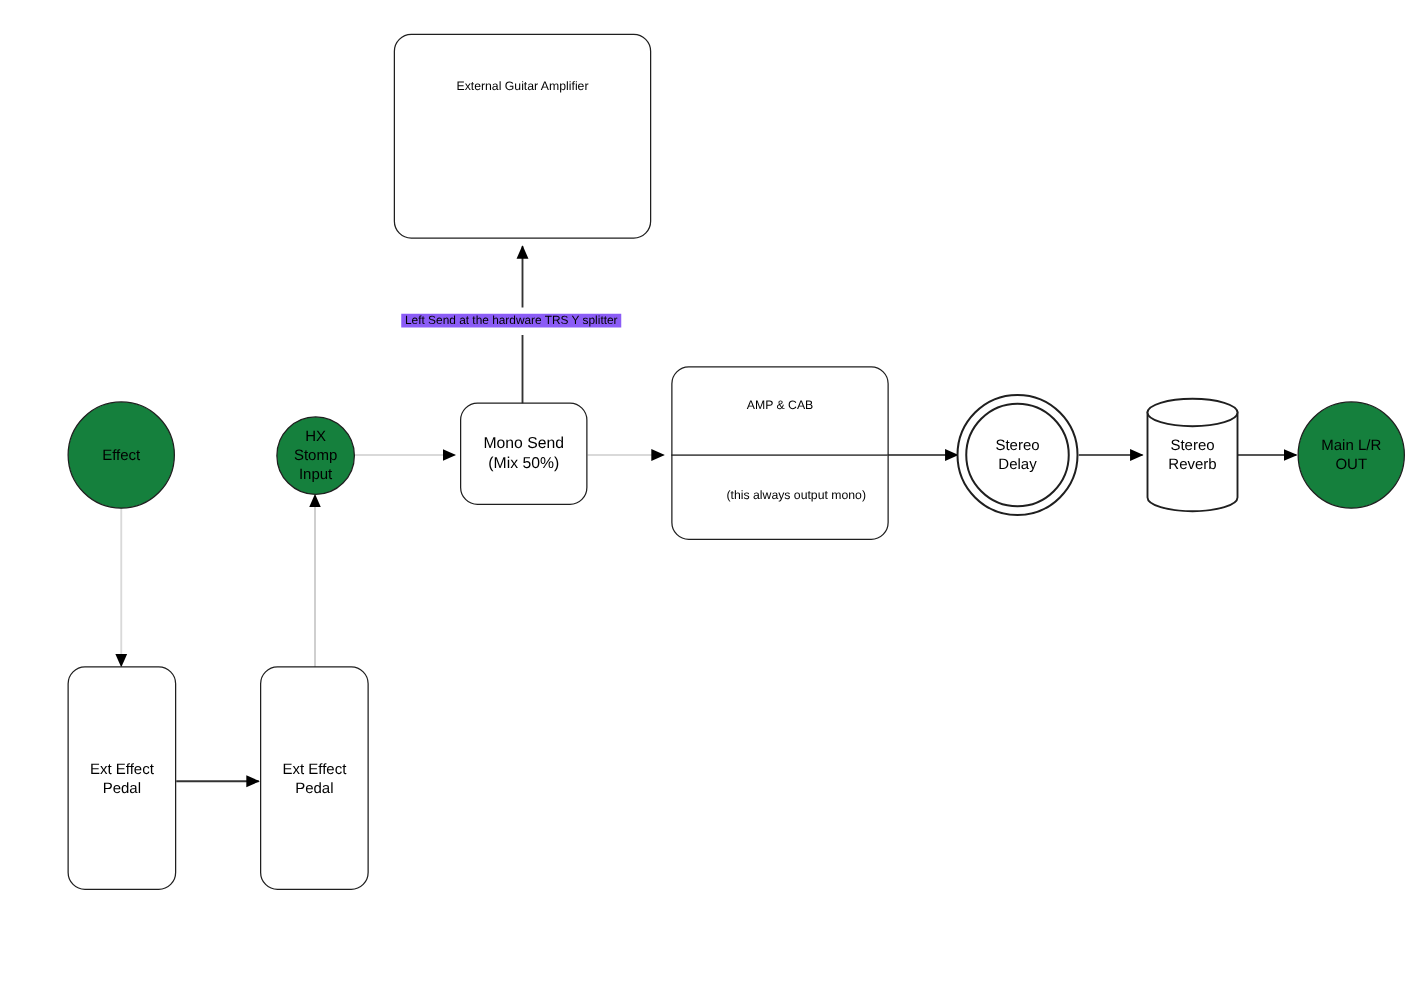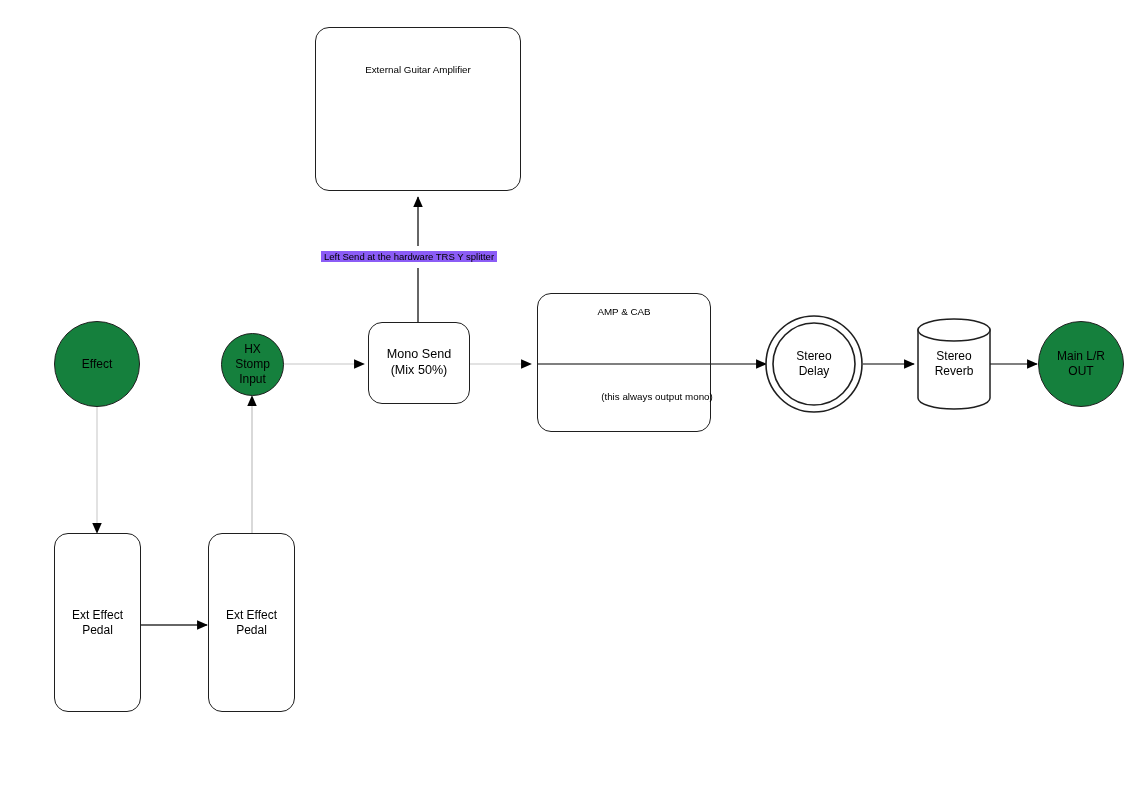--- a/index.html
+++ b/index.html
@@ -141,22 +141,22 @@
 Input</span>
 </div>
 
 <div class="node rrect txt-13" style="left:368px; top:322px; width:102px; height:82px;align-items:center;">
   <span>Mono Send
 (Mix 50%)</span>
 </div>
 
 <div class="node rrect" style="left:537px; top:293px; width:174px; height:139px; background:transparent;">
 </div>
-<div class="amp-label" style="left:537px; top:306px; width:174px;">AMP &amp; CAB</div>
-<div class="amp-label" style="left:537px; top:391px; width:200px;padding-left:20px;">(this always output mono)</div>
+<div class="amp-label" style="left:537px; top:319px; width:174px;">AMP &amp; CAB</div>
+<div class="amp-label" style="left:537px; top:391px; width:200px;">(this always output mono)</div>
 
 <div class="node txt-12" style="left:772px; top:340px; width:84px; height:48px;">
   <span>Stereo
 Delay</span>
 </div>
 
 <div class="node txt-12" style="left:914px; top:340px; width:80px; height:48px;">
   <span>Stereo
 Reverb</span>
 </div>

